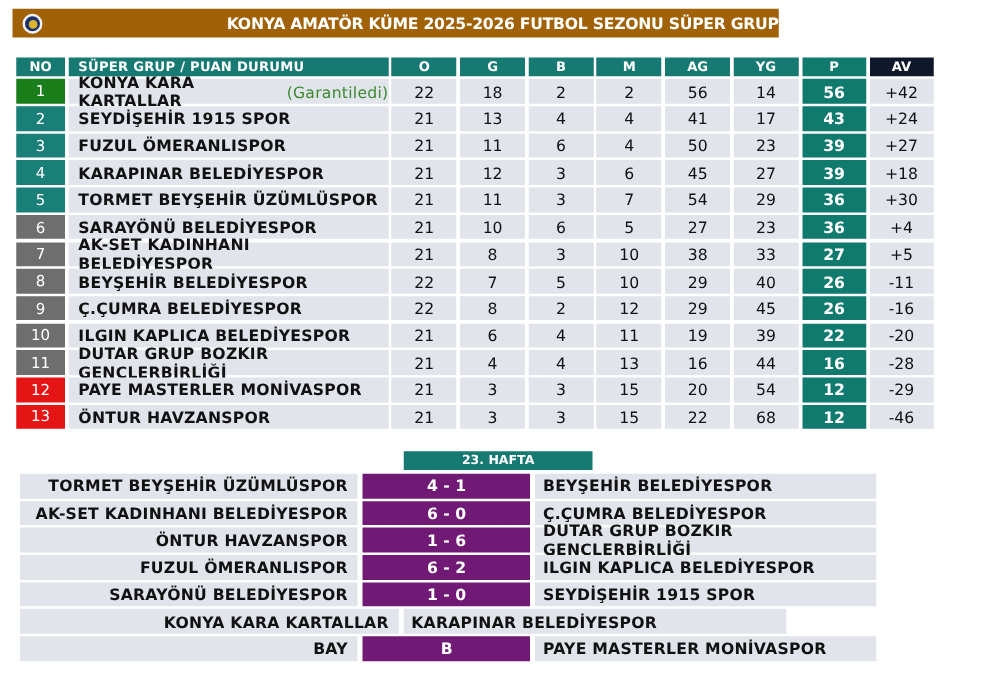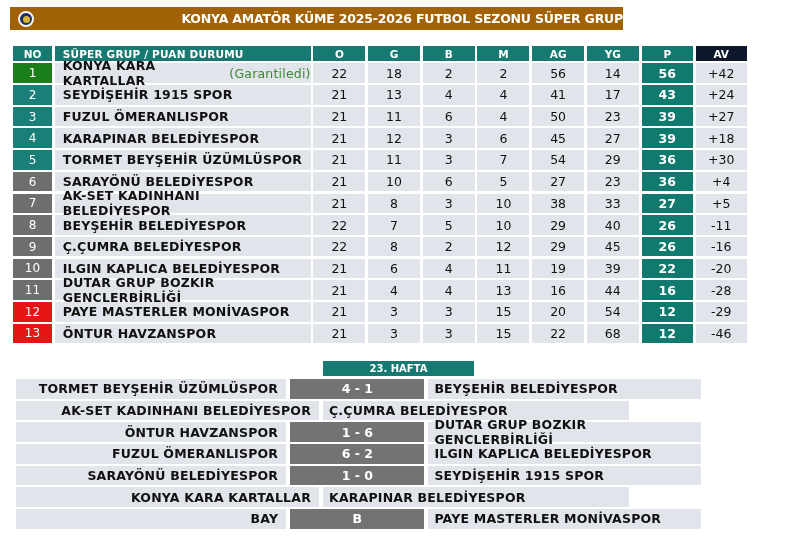--- a/index.html
+++ b/index.html
@@ -33,21 +33,21 @@
   .no-red { background:#e61515 !important; }
 
   .fixtures { position:absolute; left:16px; top:361px; width:685px; }
   .fx-hdr { display:flex; height:15px; margin-bottom:3px; }
   .fx-hdr .spacer { width:307px; }
   .fx-hdr .wk { width:151px; background:#177a72; color:#fff; font-weight:bold; font-size:10px;
                 display:flex; align-items:center; justify-content:center; }
   .fx-row { display:flex; height:19.6px; margin-bottom:2.1px; }
   .fx-home { width:303px; background:#e2e4ec; display:flex; align-items:center; justify-content:flex-end;
              padding-right:8px; box-sizing:border-box; font-weight:bold; font-size:12.5px; margin-right:4px; letter-spacing:0.2px; }
-  .fx-score { width:151px; background:#737373; color:#fff; font-weight:bold; font-size:12.5px;
+  .fx-score { width:151px; background:#701a75; color:#fff; font-weight:bold; font-size:12.5px;
               display:flex; align-items:center; justify-content:center; margin-right:4px; }
   .fx-away { width:306px; background:#e2e4ec; display:flex; align-items:center; justify-content:flex-start;
              padding-left:6px; box-sizing:border-box; font-weight:bold; font-size:12.5px; letter-spacing:0.2px; }
 </style>
 </head>
 <body>
 
 <div class="titlebar">
   <span class="logo"></span>
   <span class="title-text">KONYA AMATÖR KÜME 2025-2026 FUTBOL SEZONU SÜPER GRUP</span>
@@ -259,20 +259,21 @@
     <div class="wk">23. HAFTA</div>
   </div>
   <div id="fixtures-body">
       <div class="fx-row">
         <div class="fx-home">TORMET BEYŞEHİR ÜZÜMLÜSPOR</div>
         <div class="fx-score">4 - 1</div>
         <div class="fx-away">BEYŞEHİR BELEDİYESPOR</div>
       </div>
       <div class="fx-row">
         <div class="fx-home">AK-SET KADINHANI BELEDİYESPOR</div>
+        <div class="fx-score">6 - 0</div>
         <div class="fx-away">Ç.ÇUMRA BELEDİYESPOR</div>
       </div>
       <div class="fx-row">
         <div class="fx-home">ÖNTUR HAVZANSPOR</div>
         <div class="fx-score">1 - 6</div>
         <div class="fx-away">DUTAR GRUP BOZKIR GENÇLERBİRLİĞİ</div>
       </div>
       <div class="fx-row">
         <div class="fx-home">FUZUL ÖMERANLISPOR</div>
         <div class="fx-score">6 - 2</div>

